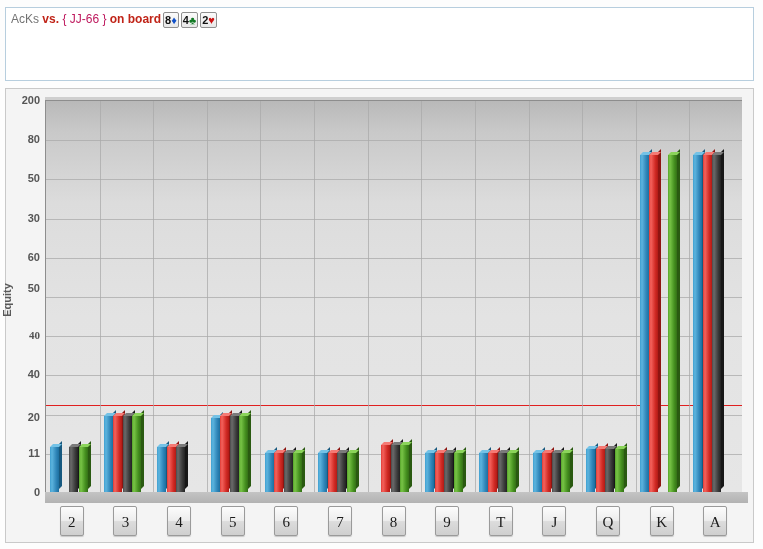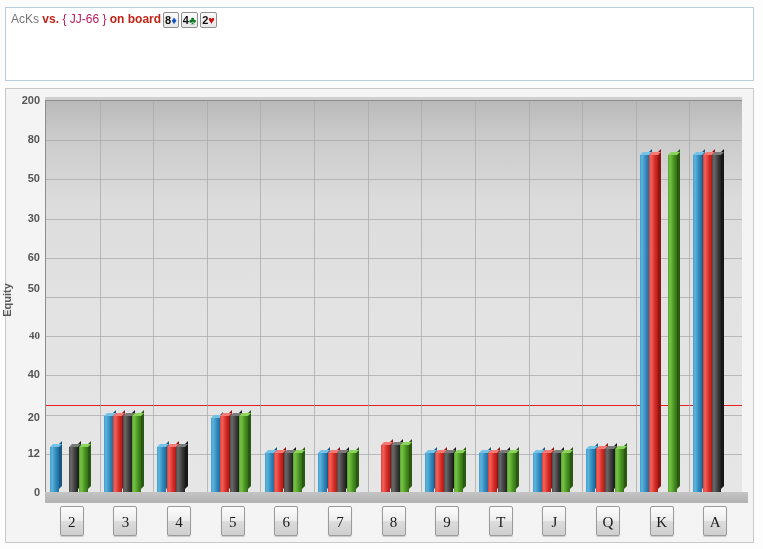--- a/index.html
+++ b/index.html
@@ -164,21 +164,21 @@
       <span class="t-range">{ JJ-66 }</span>
       <span class="t-onboard">on board</span><span class="card-chip"><span class="suit-s">8</span><span class="suit-d">♦</span></span><span class="card-chip"><span class="suit-s">4</span><span class="suit-c">♣</span></span><span class="card-chip"><span class="suit-s">2</span><span class="suit-h">♥</span></span>
     </div>
   </div>
 
   <div id="chart-panel">
 
     <div id="axis-title">Equity</div>
     <div id="y-axis">
         <div class="ylabel" style="top: 392px;">0</div>
-        <div class="ylabel" style="top: 352.8px;">12</div>
+        <div class="ylabel" style="top: 352.8px;">11</div>
         <div class="ylabel" style="top: 297px; margin-top: 20px;">20</div>
         <div class="ylabel" style="top: 274.4px;">40</div>
         <div class="ylabel" style="top: 235.2px; font-family: Liberation Serif, serif;">40</div>
         <div class="ylabel" style="top: 188px;">50</div>
         <div class="ylabel" style="top: 156.8px;">60</div>
         <div class="ylabel" style="top: 117.6px;">30</div>
         <div class="ylabel" style="top: 78.4px;">50</div>
         <div class="ylabel" style="top: 39.2px;">80</div>
         <div class="ylabel" style="top: 0px;">200</div>
       </div>

